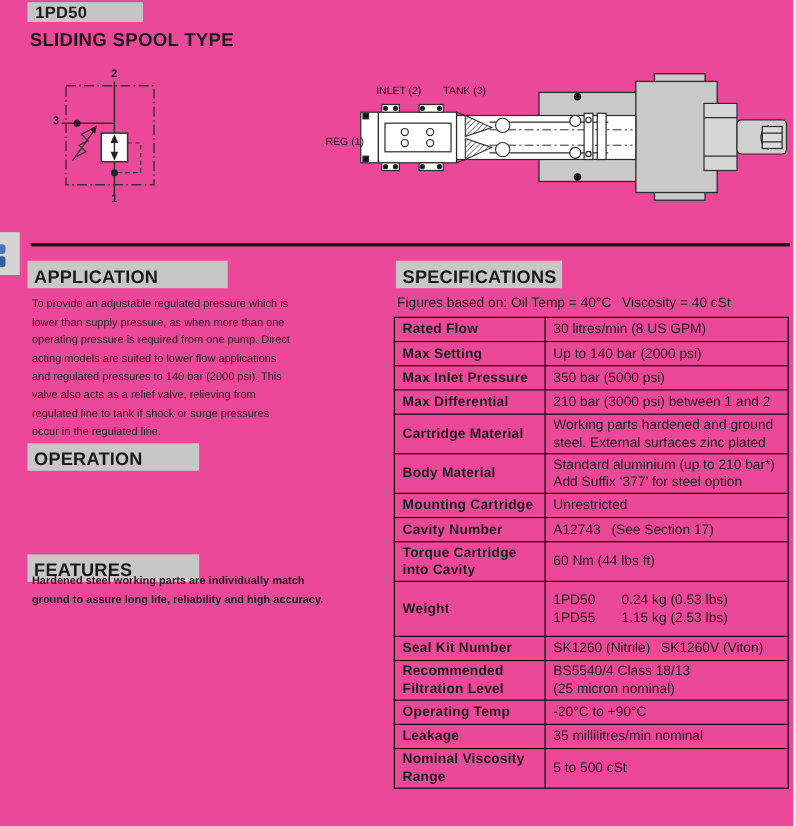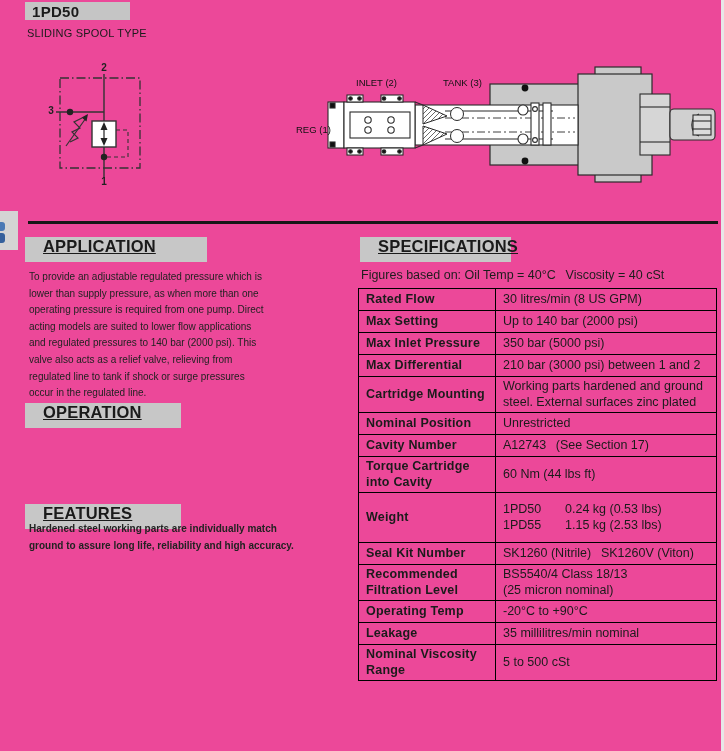--- a/index.html
+++ b/index.html
@@ -4,31 +4,31 @@
 <style>
   html,body{margin:0;padding:0;background:#fff;}
   .page{position:relative;width:724px;height:751px;background:#ec4899;
         font-family:"Liberation Sans", sans-serif;color:#1b1b1b;overflow:hidden;}
   .right-edge{position:absolute;left:721px;top:0;width:3px;height:751px;background:#e7e7e7;}
 
   
   .title-bar{position:absolute;left:25px;top:2px;width:105px;height:18px;background:#c5c5c5;
              display:flex;align-items:center;padding-left:7px;box-sizing:border-box;}
   .title-bar span{font-size:15px;font-weight:bold;letter-spacing:.3px;}
-  .subtitle{position:absolute;left:27px;top:27px;font-size:11px;font-weight:normal;letter-spacing:.2px;}
+  .subtitle{position:absolute;left:27px;top:27px;font-size:17px;font-weight:bold;letter-spacing:.2px;}
 
   
   .divider{position:absolute;left:28px;top:221px;width:690px;height:3px;background:#161616;}
   .edge-tab{position:absolute;left:0;top:211px;width:18px;height:39px;background:#d4d4d4;}
   .edge-tab .glyph-a{position:absolute;left:0;top:11px;width:5px;height:9px;background:#4a79b5;border-radius:0 3px 3px 0;}
   .edge-tab .glyph-b{position:absolute;left:0;top:22px;width:5px;height:10px;background:#35609c;border-radius:0 3px 3px 0;}
 
   
-  .sec-bar{position:absolute;height:25px;background:#c7c7c7;display:flex;align-items:flex-start;
-           padding-left:18px;box-sizing:border-box;text-decoration:underline;}
+  .sec-bar{position:absolute;height:25px;background:#c7c7c7;display:flex;align-items:flex-end;
+           padding-left:6px;box-sizing:border-box;}
   .sec-bar span{font-size:16.5px;font-weight:bold;letter-spacing:.2px;color:#1a1a1a;}
   .body-text{position:absolute;font-size:10px;line-height:16.6px;color:#222;white-space:pre-line;}
 
   
   .fig{position:absolute;}
   .fig-label{position:absolute;font-size:9.5px;color:#111;white-space:nowrap;}
   .port-label{position:absolute;font-size:10px;font-weight:bold;transform:translate(-50%,0);color:#222;}
 
   
   .spec-note{position:absolute;left:361px;top:268px;font-size:12.5px;color:#1d1d1d;}
@@ -148,22 +148,22 @@
         <circle cx="89" cy="36.5" r="1.8" fill="#111"></circle>
         <circle cx="104.5" cy="36.5" r="1.8" fill="#111"></circle>
         <circle cx="55.5" cy="89.5" r="1.8" fill="#111"></circle>
         <circle cx="64.5" cy="89.5" r="1.8" fill="#111"></circle>
         <circle cx="89" cy="89.5" r="1.8" fill="#111"></circle>
         <circle cx="104.5" cy="89.5" r="1.8" fill="#111"></circle>
         <line x1="120" y1="40" x2="128" y2="43"></line>
         <line x1="120" y1="86" x2="128" y2="83"></line>
       </g>
     </svg>
-    <span class="fig-label" style="left:61px;top:15px;">INLET (2)</span>
-    <span class="fig-label" style="left:108px;top:15px;margin-left:40px;">TANK (3)</span>
+    <span class="fig-label" style="left:47px;top:15px;">INLET (2)</span>
+    <span class="fig-label" style="left:108px;top:15px;">TANK (3)</span>
     <span class="fig-label" style="left:1px;top:62px;text-align:center;">REG (1)</span>
   </div>
 
   <div class="divider"></div>
   <div class="edge-tab">
     <div class="glyph-a"></div>
     <div class="glyph-b"></div>
   </div>
 
   <div class="sec-bar" style="left:25px;top:237px;width:182px;">
@@ -205,26 +205,31 @@
         </tr>
         <tr class="r1">
           <td class="spec-label">Max Inlet Pressure</td>
           <td class="spec-value">350 bar (5000 psi)</td>
         </tr>
         <tr class="r1">
           <td class="spec-label">Max Differential</td>
           <td class="spec-value">210 bar (3000 psi) between 1 and 2</td>
         </tr>
         <tr class="r2">
-          <td class="spec-label">Cartridge Mounting</td>
+          <td class="spec-label">Cartridge Material</td>
           <td class="spec-value">Working parts hardened and ground
 steel. External surfaces zinc plated</td>
         </tr>
-        <tr class="r1">
-          <td class="spec-label">Nominal Position</td>
+        <tr class="r2">
+          <td class="spec-label">Body Material</td>
+          <td class="spec-value">Standard aluminium (up to 210 bar*)
+Add Suffix ‘377’ for steel option</td>
+        </tr>
+        <tr class="r1">
+          <td class="spec-label">Mounting Cartridge</td>
           <td class="spec-value">Unrestricted</td>
         </tr>
         <tr class="r1">
           <td class="spec-label">Cavity Number</td>
           <td class="spec-value">A12743  (See Section 17)</td>
         </tr>
         <tr class="r2">
           <td class="spec-label">Torque Cartridge
 into Cavity</td>
           <td class="spec-value">60 Nm (44 lbs ft)</td>

